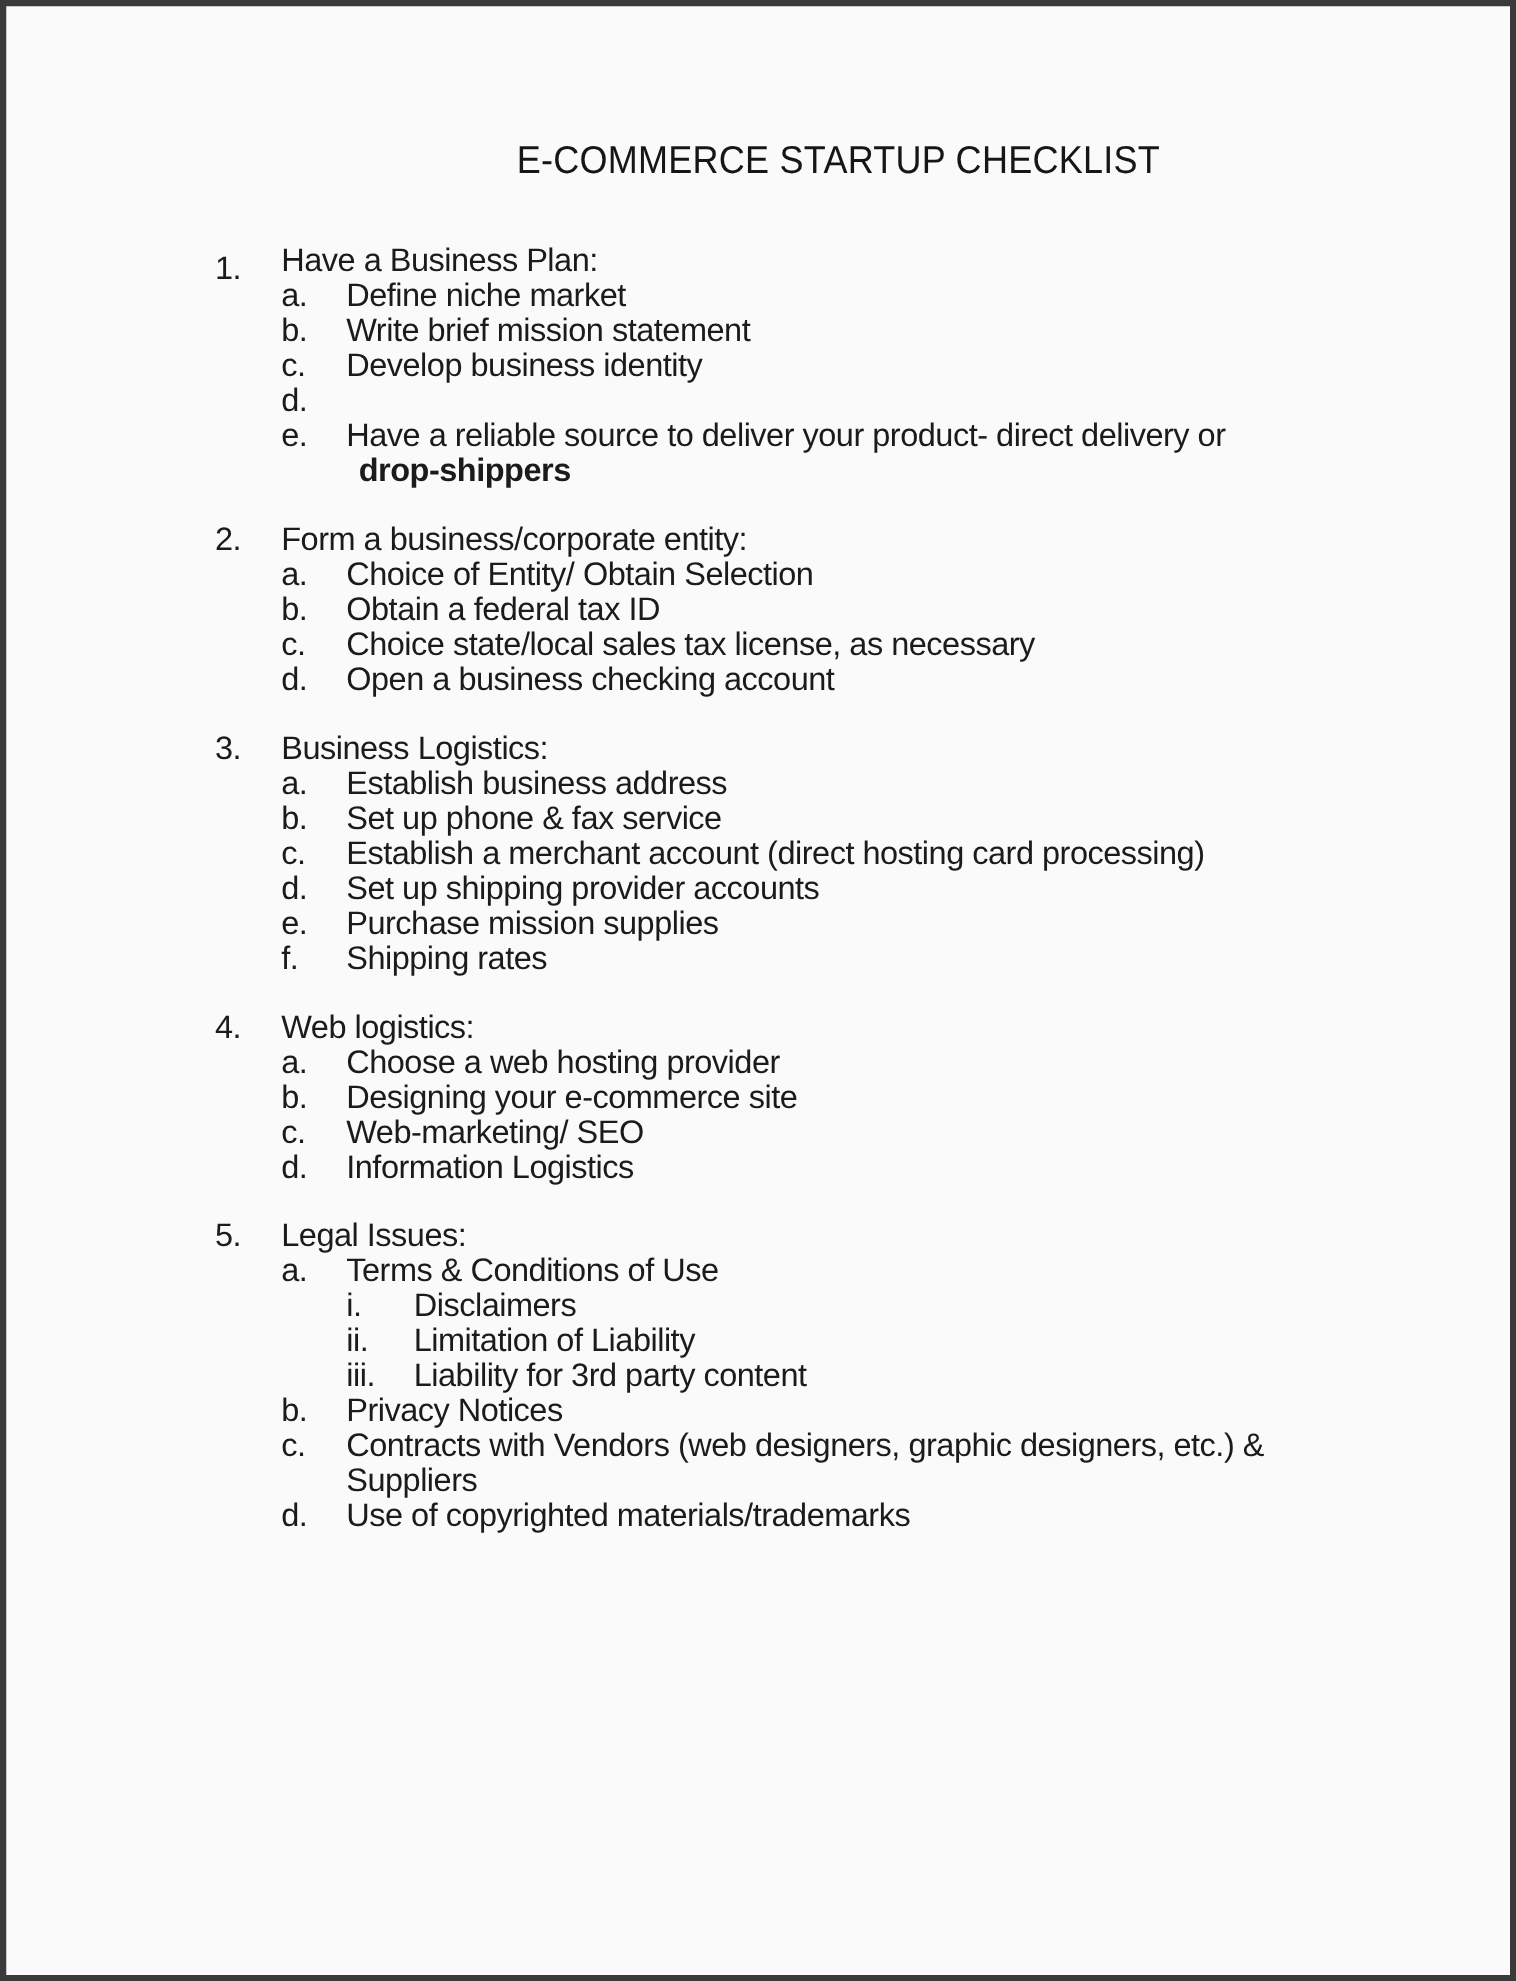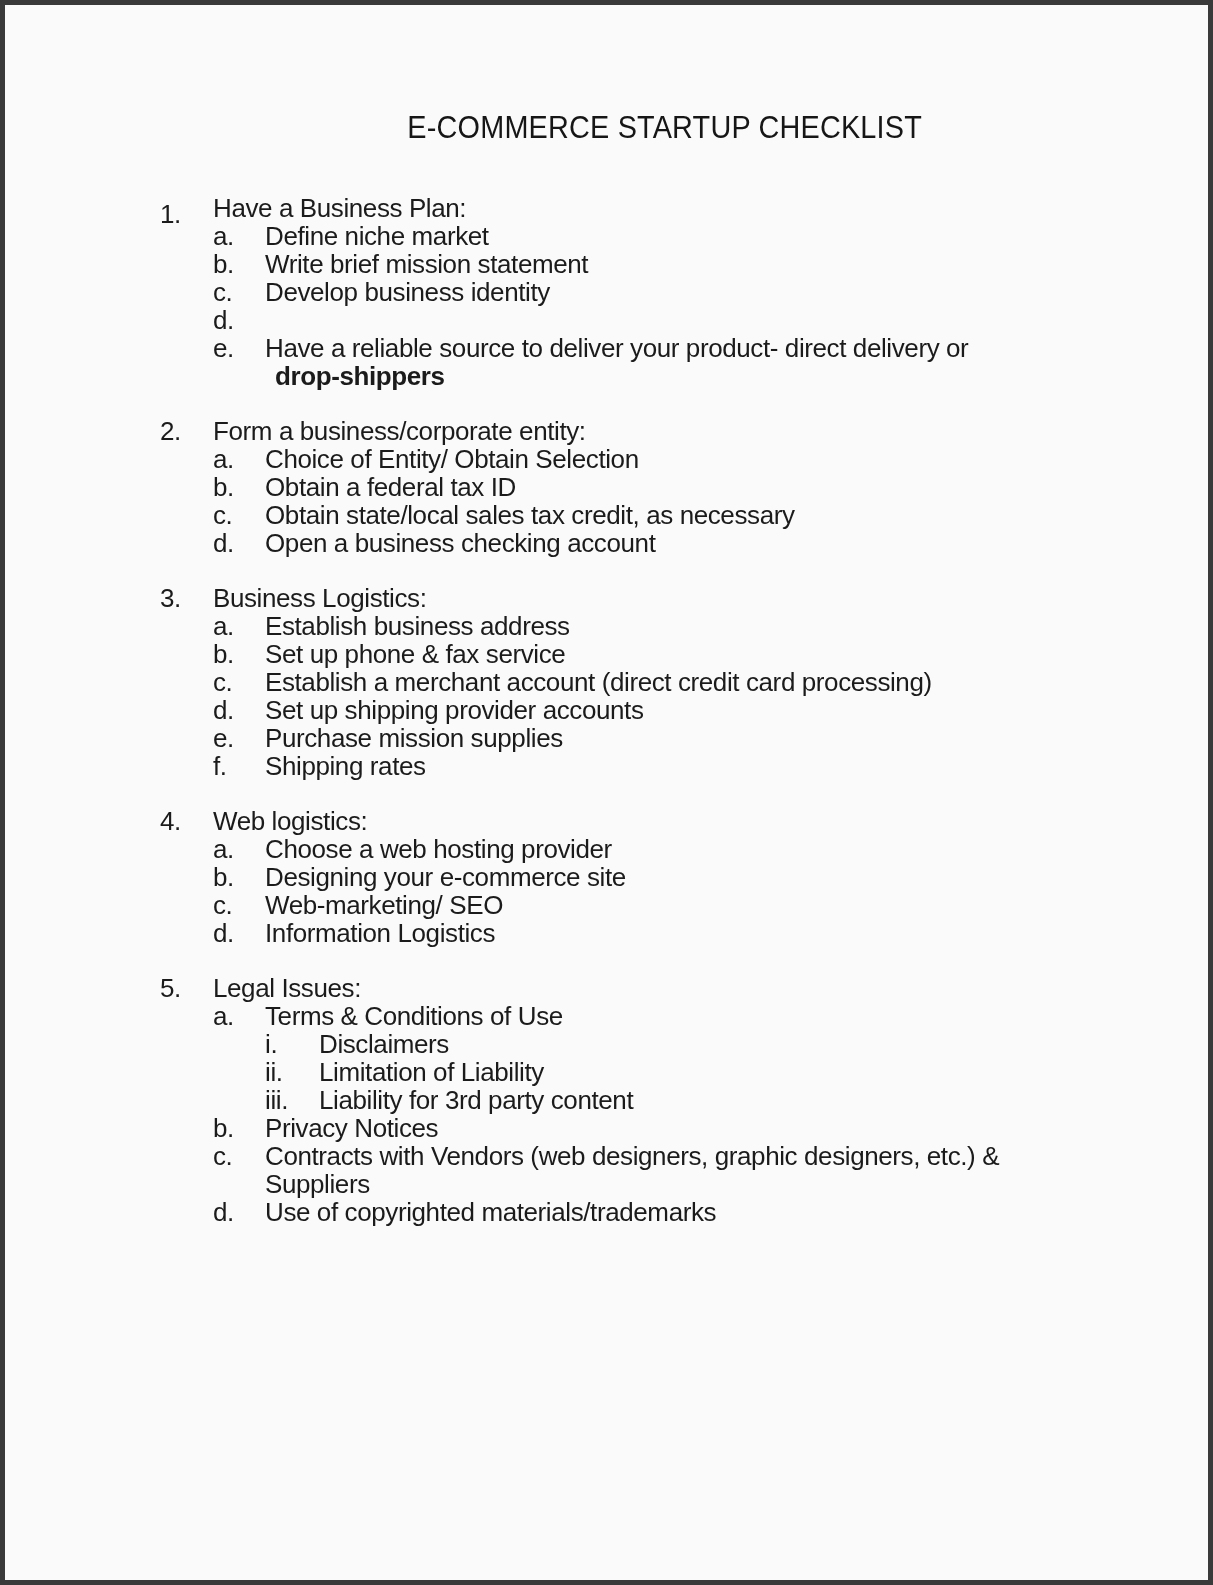--- a/index.html
+++ b/index.html
@@ -9,20 +9,21 @@
     background: #e9e9e9;
   }
   .page {
     box-sizing: border-box;
     width: 1213px;
     height: 1585px;
     background: #fafafa;
     border: 5px solid #3a3a3a;
     overflow: hidden;
     position: relative;
+    padding-left: 12px;
   }
   .doc-title {
     margin-top: 105px;
     padding-left: 116px;          
     text-align: center;
     font-size: 31px;
     line-height: 36px;
     letter-spacing: 0.2px;
     color: #161616;
     white-space: nowrap;
@@ -106,21 +107,21 @@
         <div class="row item lvl1">
           <span class="marker">a.</span>
           <span class="text">Choice of Entity/ Obtain Selection</span>
         </div>
         <div class="row item lvl1">
           <span class="marker">b.</span>
           <span class="text">Obtain a federal tax ID</span>
         </div>
         <div class="row item lvl1">
           <span class="marker">c.</span>
-          <span class="text">Obtain state/local sales tax credit, as necessary</span>
+          <span class="text">Choice state/local sales tax license, as necessary</span>
         </div>
         <div class="row item lvl1">
           <span class="marker">d.</span>
           <span class="text">Open a business checking account</span>
         </div>
       </div>
       <div class="sec">
         <div class="row sec-head">
           <span class="num">3.</span>
           <span class="sec-label">Business Logistics:</span>
@@ -128,21 +129,21 @@
         <div class="row item lvl1">
           <span class="marker">a.</span>
           <span class="text">Establish business address</span>
         </div>
         <div class="row item lvl1">
           <span class="marker">b.</span>
           <span class="text">Set up phone &amp; fax service</span>
         </div>
         <div class="row item lvl1">
           <span class="marker">c.</span>
-          <span class="text">Establish a merchant account (direct credit card processing)</span>
+          <span class="text">Establish a merchant account (direct hosting card processing)</span>
         </div>
         <div class="row item lvl1">
           <span class="marker">d.</span>
           <span class="text">Set up shipping provider accounts</span>
         </div>
         <div class="row item lvl1">
           <span class="marker">e.</span>
           <span class="text">Purchase mission supplies</span>
         </div>
         <div class="row item lvl1">

